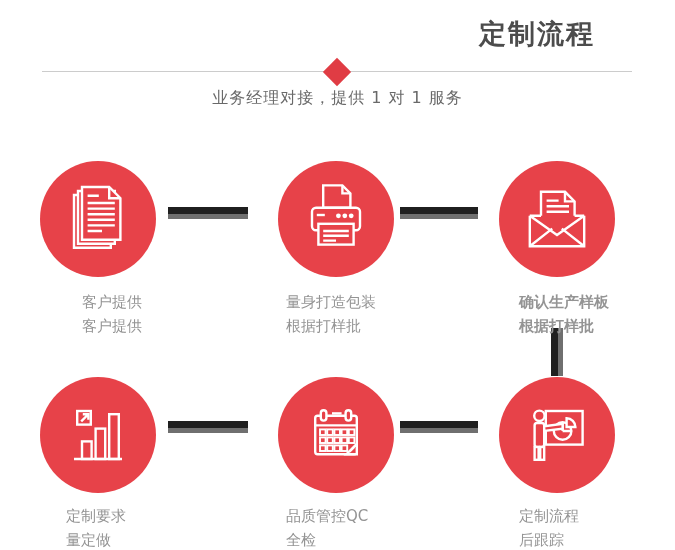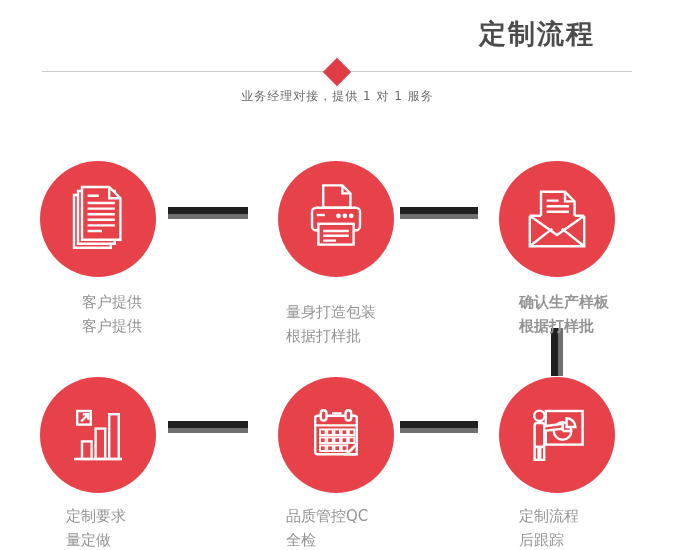--- a/index.html
+++ b/index.html
@@ -18,21 +18,21 @@
   .divider{
     position:absolute;top:71px;left:42px;width:590px;height:1px;
     background:#cccccc;
   }
   .diamond{
     position:absolute;top:62px;left:327px;width:20px;height:20px;
     background:#e03c44;transform:rotate(45deg);
   }
   .subtitle{
     position:absolute;top:88px;left:0;width:675px;
-    text-align:center;font-size:12px;color:#696969;letter-spacing:1px;
+    text-align:center;font-size:16px;color:#696969;letter-spacing:1px;
   }
 
   .circle{
     position:absolute;width:116px;height:116px;border-radius:50%;
     background:#e74249;display:flex;align-items:center;justify-content:center;
   }
   .circle svg{width:80px;height:80px;display:block;}
   .c1{left:40px;top:161px;}
   .c2{left:278px;top:161px;}
   .c3{left:499px;top:161px;}
@@ -51,21 +51,21 @@
   .vbar{
     position:absolute;left:551px;top:328px;width:12px;height:48px;
     background:linear-gradient(to right,#1f1f1f 0 55%,#6f6f6f 55% 100%);
   }
 
   .label{
     position:absolute;font-size:15px;color:#949494;line-height:24px;
     text-align:left;white-space:nowrap;
   }
   .l1{left:82px;top:290px;}
-  .l2{left:286px;top:290px;margin-top:10px;}
+  .l2{left:286px;top:290px;}
   .l3{left:519px;top:290px;font-weight:bold;}
   .l4{left:66px;top:504px;}
   .l5{left:286px;top:504px;}
   .l6{left:519px;top:504px;}
 
   .ic{stroke:#ffffff;fill:none;stroke-width:3;stroke-linecap:butt;stroke-linejoin:miter;}
   .ic .fillred{fill:#e74249;}
   .ic .thin{stroke-width:2.4;}
   .ic .dot{fill:#ffffff;stroke:none;}
 </style>

